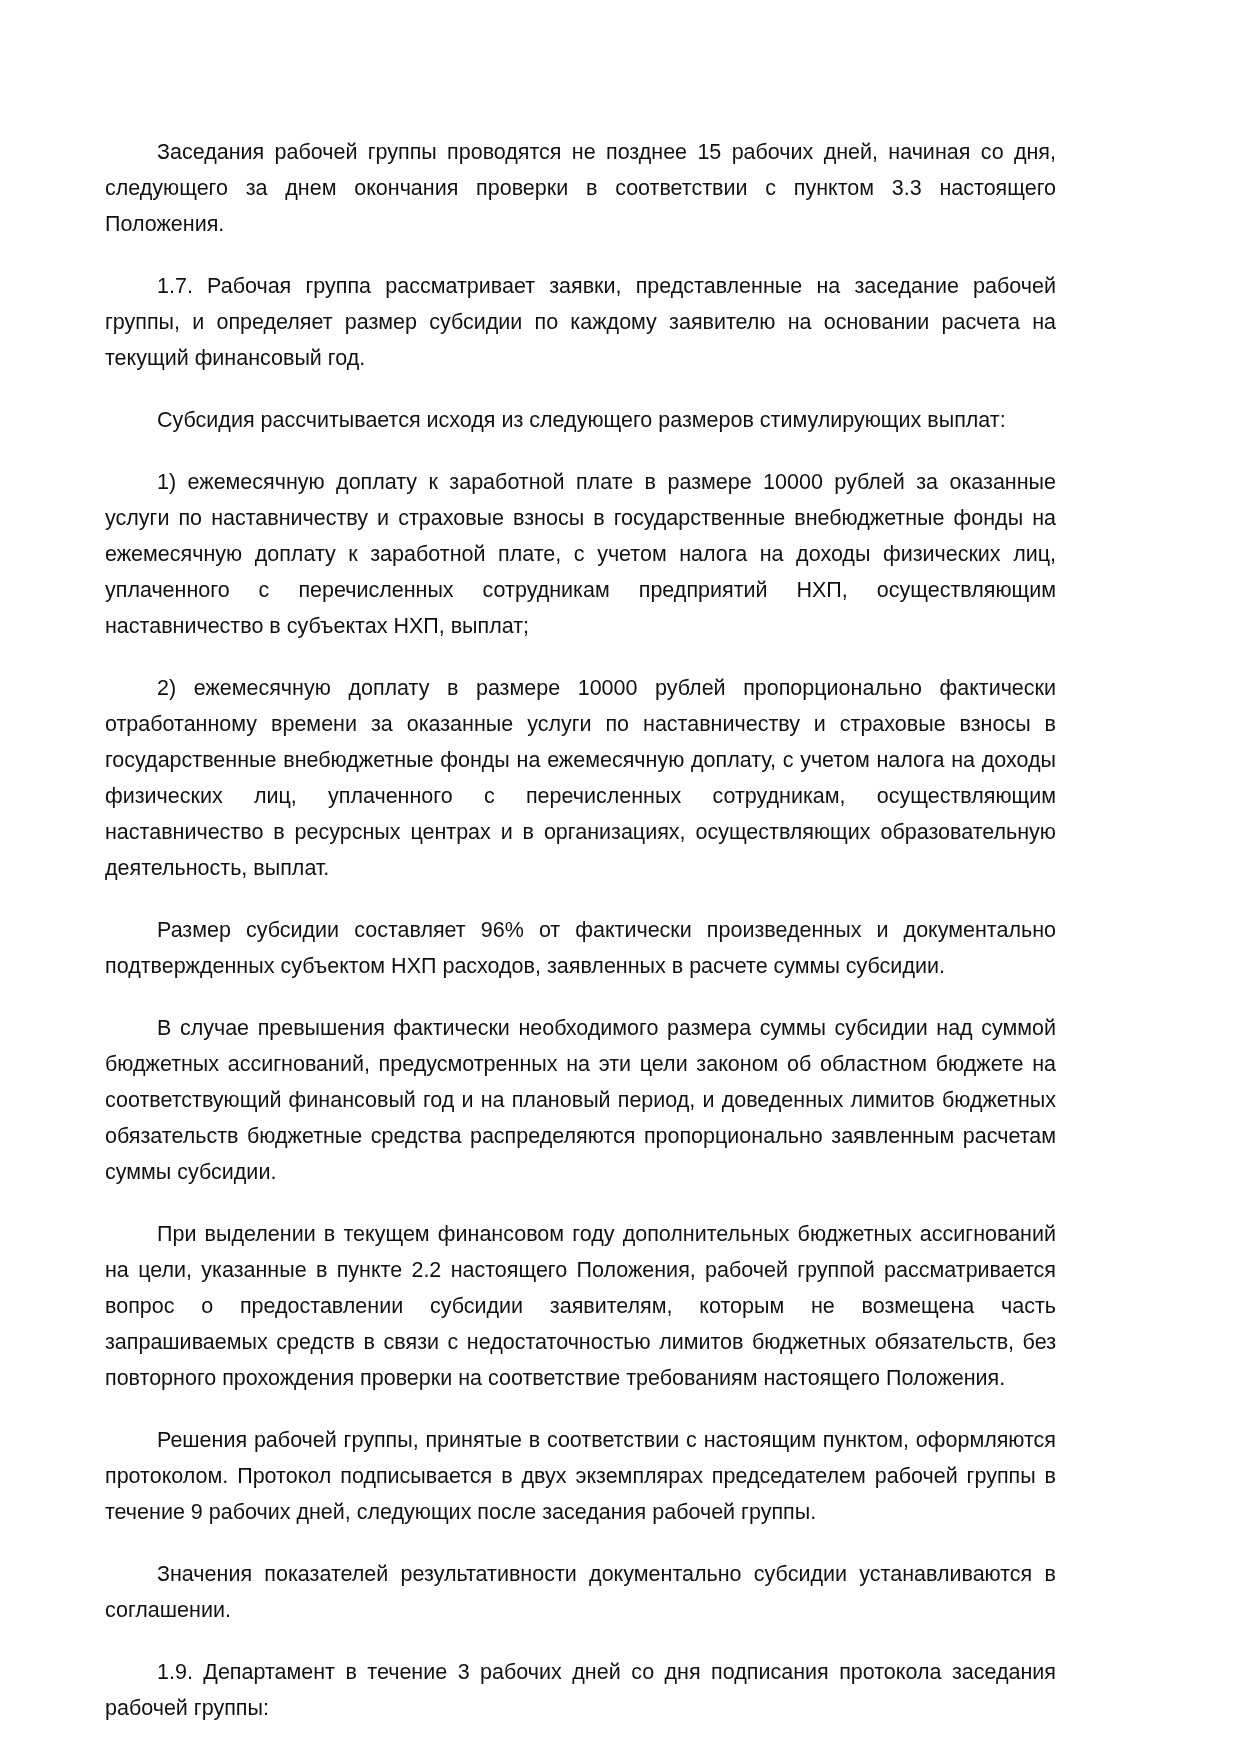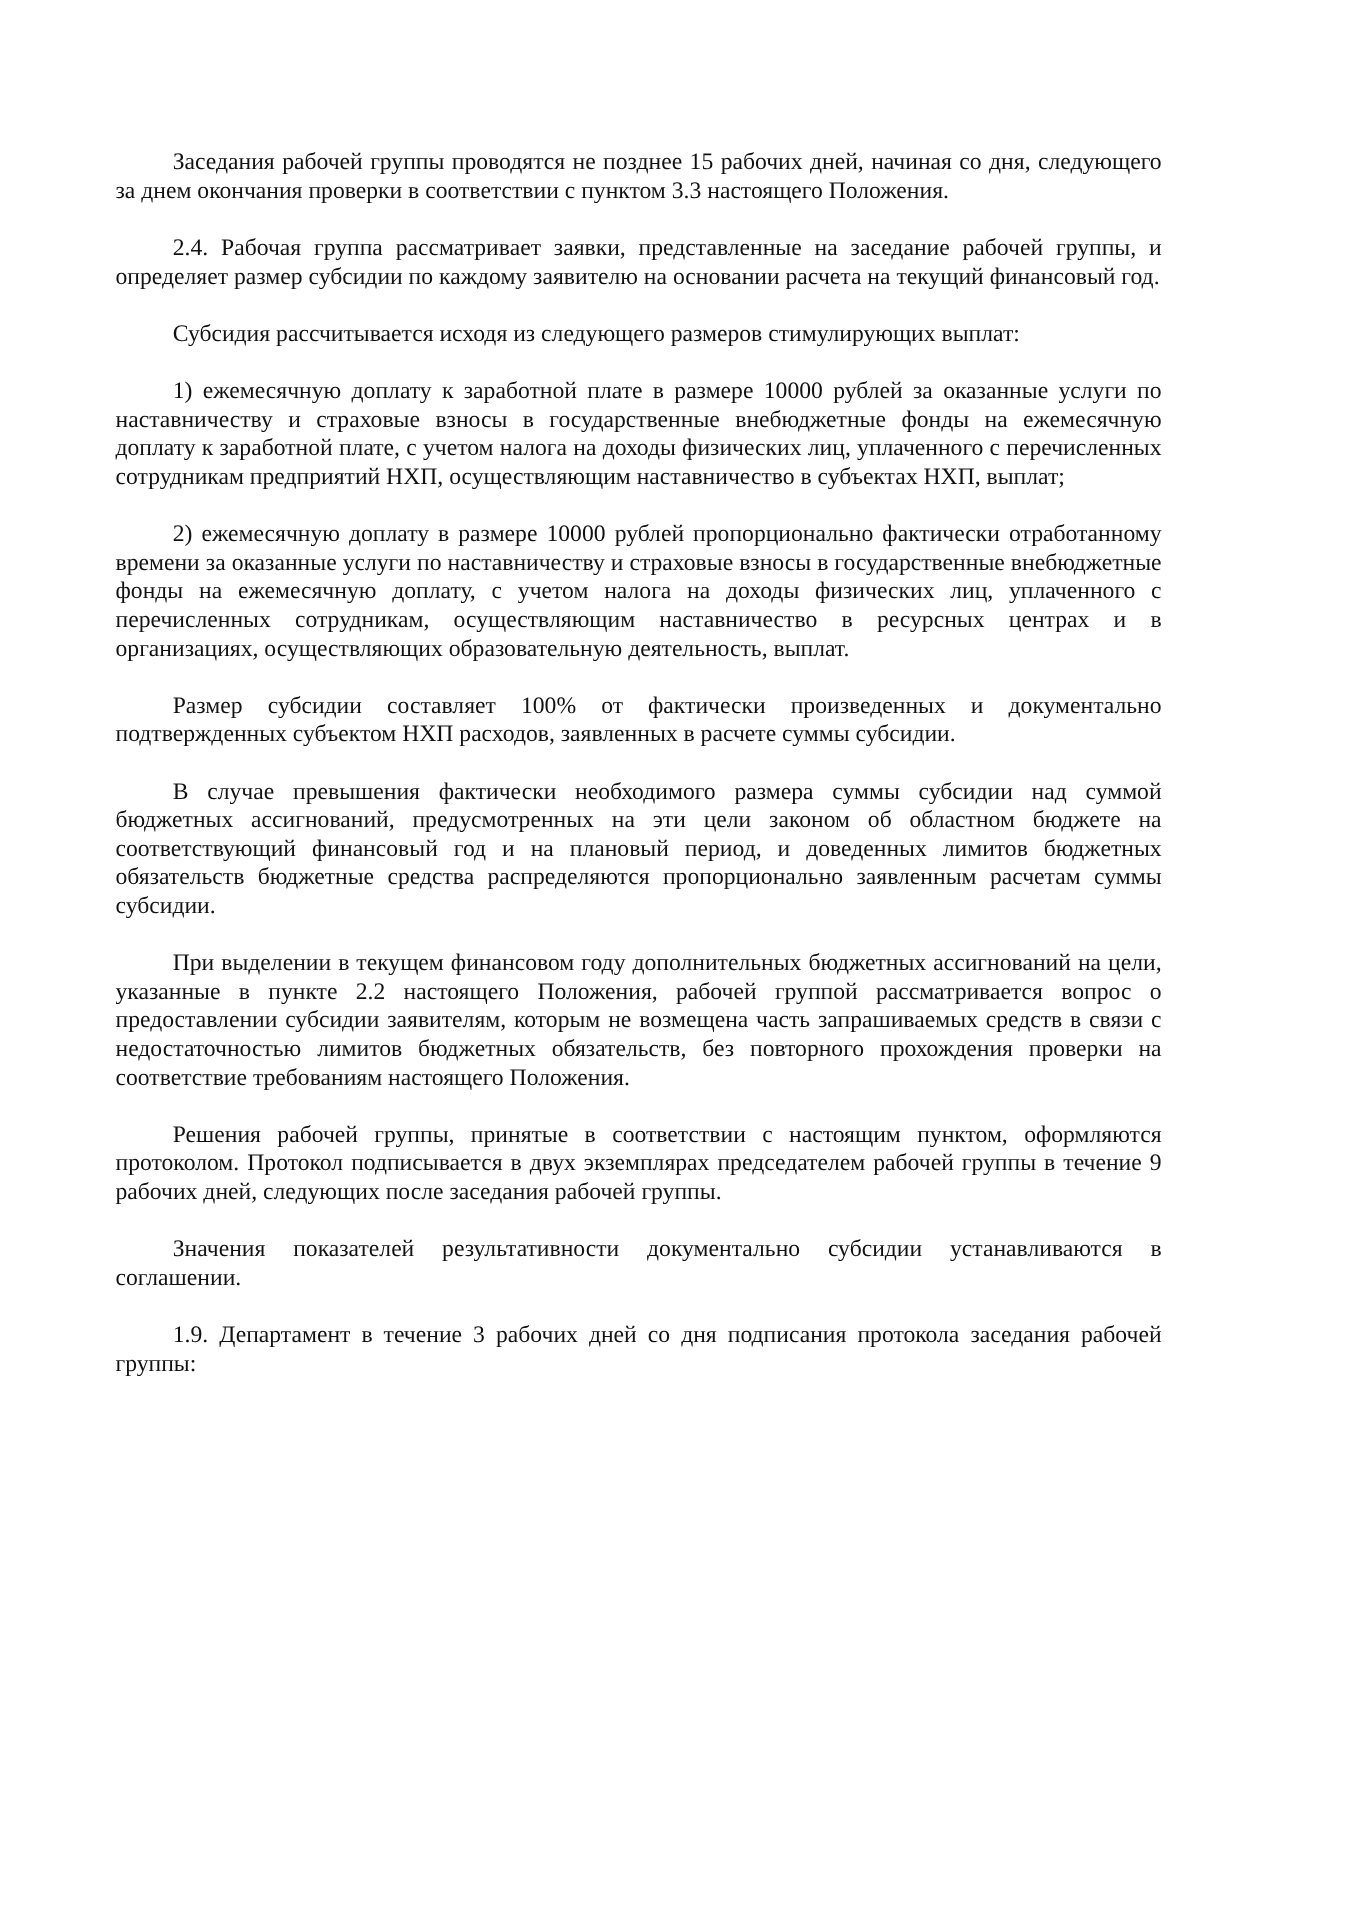--- a/index.html
+++ b/index.html
@@ -2,40 +2,40 @@
 <html><head>
 <meta charset="utf-8">
 <style>
   html, body { margin: 0; padding: 0; background: #ffffff; }
   body { width: 1240px; height: 1754px; position: relative; overflow: hidden; }
   .page {
     position: absolute;
     left: 105px;
     top: 134px;
     width: 951px;
-    font-family: Liberation Serif, serif;
+    font-family: Liberation Sans, sans-serif;
     font-size: 21.5px;
-    line-height: 26px;
+    line-height: 36px;
     color: #111111;
   }
   .para {
     margin: 0 0 26px 0;
     text-align: justify;
     text-indent: 52px;
     hyphens: none;
   }
 </style>
 </head>
 <body>
 
 <div class="page">
   <p class="para">Заседания рабочей группы проводятся не позднее 15 рабочих дней, начиная со дня, следующего за днем окончания проверки в соответствии с пунктом 3.3 настоящего Положения.</p>
-  <p class="para">2.4. Рабочая группа рассматривает заявки, представленные на заседание рабочей группы, и определяет размер субсидии по каждому заявителю на основании расчета на текущий финансовый год.</p>
+  <p class="para">1.7. Рабочая группа рассматривает заявки, представленные на заседание рабочей группы, и определяет размер субсидии по каждому заявителю на основании расчета на текущий финансовый год.</p>
   <p class="para">Субсидия рассчитывается исходя из следующего размеров стимулирующих выплат:</p>
   <p class="para">1) ежемесячную доплату к заработной плате в размере 10000 рублей за оказанные услуги по наставничеству и страховые взносы в государственные внебюджетные фонды на ежемесячную доплату к заработной плате, с учетом налога на доходы физических лиц, уплаченного с перечисленных сотрудникам предприятий НХП, осуществляющим наставничество в субъектах НХП, выплат;</p>
   <p class="para">2) ежемесячную доплату в размере 10000 рублей пропорционально фактически отработанному времени за оказанные услуги по наставничеству и страховые взносы в государственные внебюджетные фонды на ежемесячную доплату, с учетом налога на доходы физических лиц, уплаченного с перечисленных сотрудникам, осуществляющим наставничество в ресурсных центрах и в организациях, осуществляющих образовательную деятельность, выплат.</p>
-  <p class="para">Размер субсидии составляет 100% от фактически произведенных и документально подтвержденных субъектом НХП расходов, заявленных в расчете суммы субсидии.</p>
+  <p class="para">Размер субсидии составляет 96% от фактически произведенных и документально подтвержденных субъектом НХП расходов, заявленных в расчете суммы субсидии.</p>
   <p class="para">В случае превышения фактически необходимого размера суммы субсидии над суммой бюджетных ассигнований, предусмотренных на эти цели законом об областном бюджете на соответствующий финансовый год и на плановый период, и доведенных лимитов бюджетных обязательств бюджетные средства распределяются пропорционально заявленным расчетам суммы субсидии.</p>
   <p class="para">При выделении в текущем финансовом году дополнительных бюджетных ассигнований на цели, указанные в пункте 2.2 настоящего Положения, рабочей группой рассматривается вопрос о предоставлении субсидии заявителям, которым не возмещена часть запрашиваемых средств в связи с недостаточностью лимитов бюджетных обязательств, без повторного прохождения проверки на соответствие требованиям настоящего Положения.</p>
   <p class="para">Решения рабочей группы, принятые в соответствии с настоящим пунктом, оформляются протоколом. Протокол подписывается в двух экземплярах председателем рабочей группы в течение 9 рабочих дней, следующих после заседания рабочей группы.</p>
   <p class="para">Значения показателей результативности документально субсидии устанавливаются в соглашении.</p>
   <p class="para">1.9. Департамент в течение 3 рабочих дней со дня подписания протокола заседания рабочей группы:</p>
 </div>
 
 </body></html>

